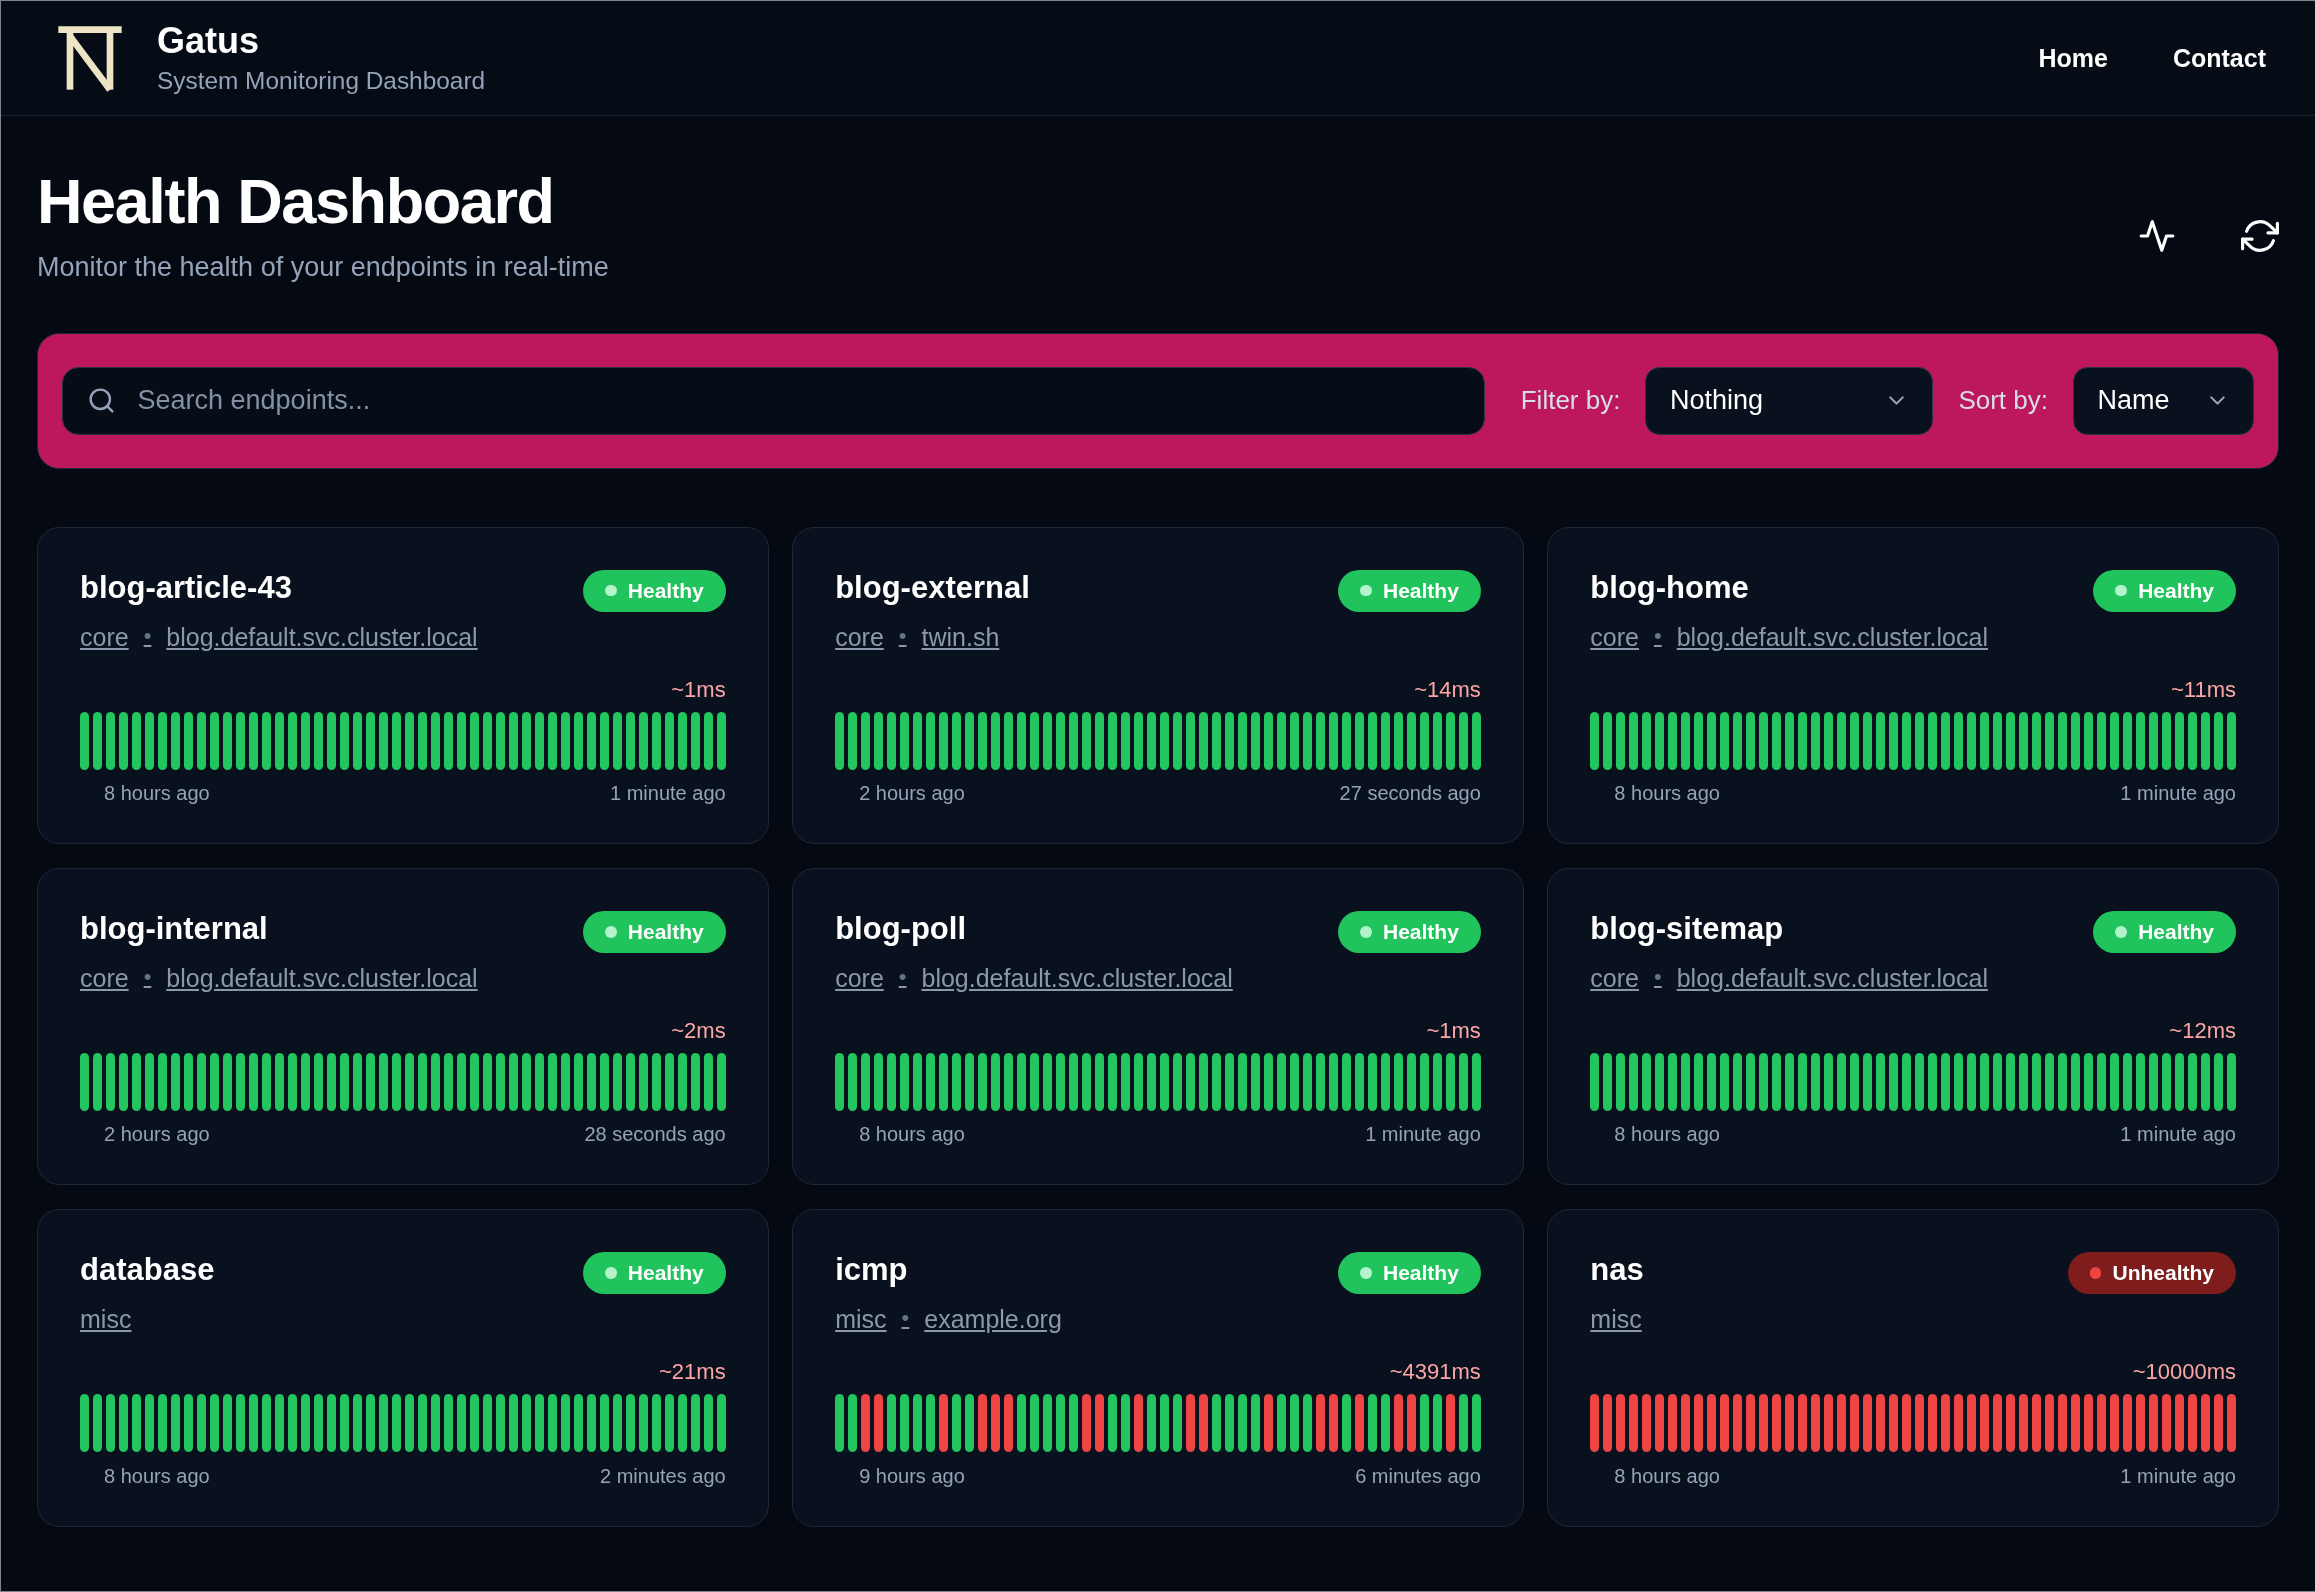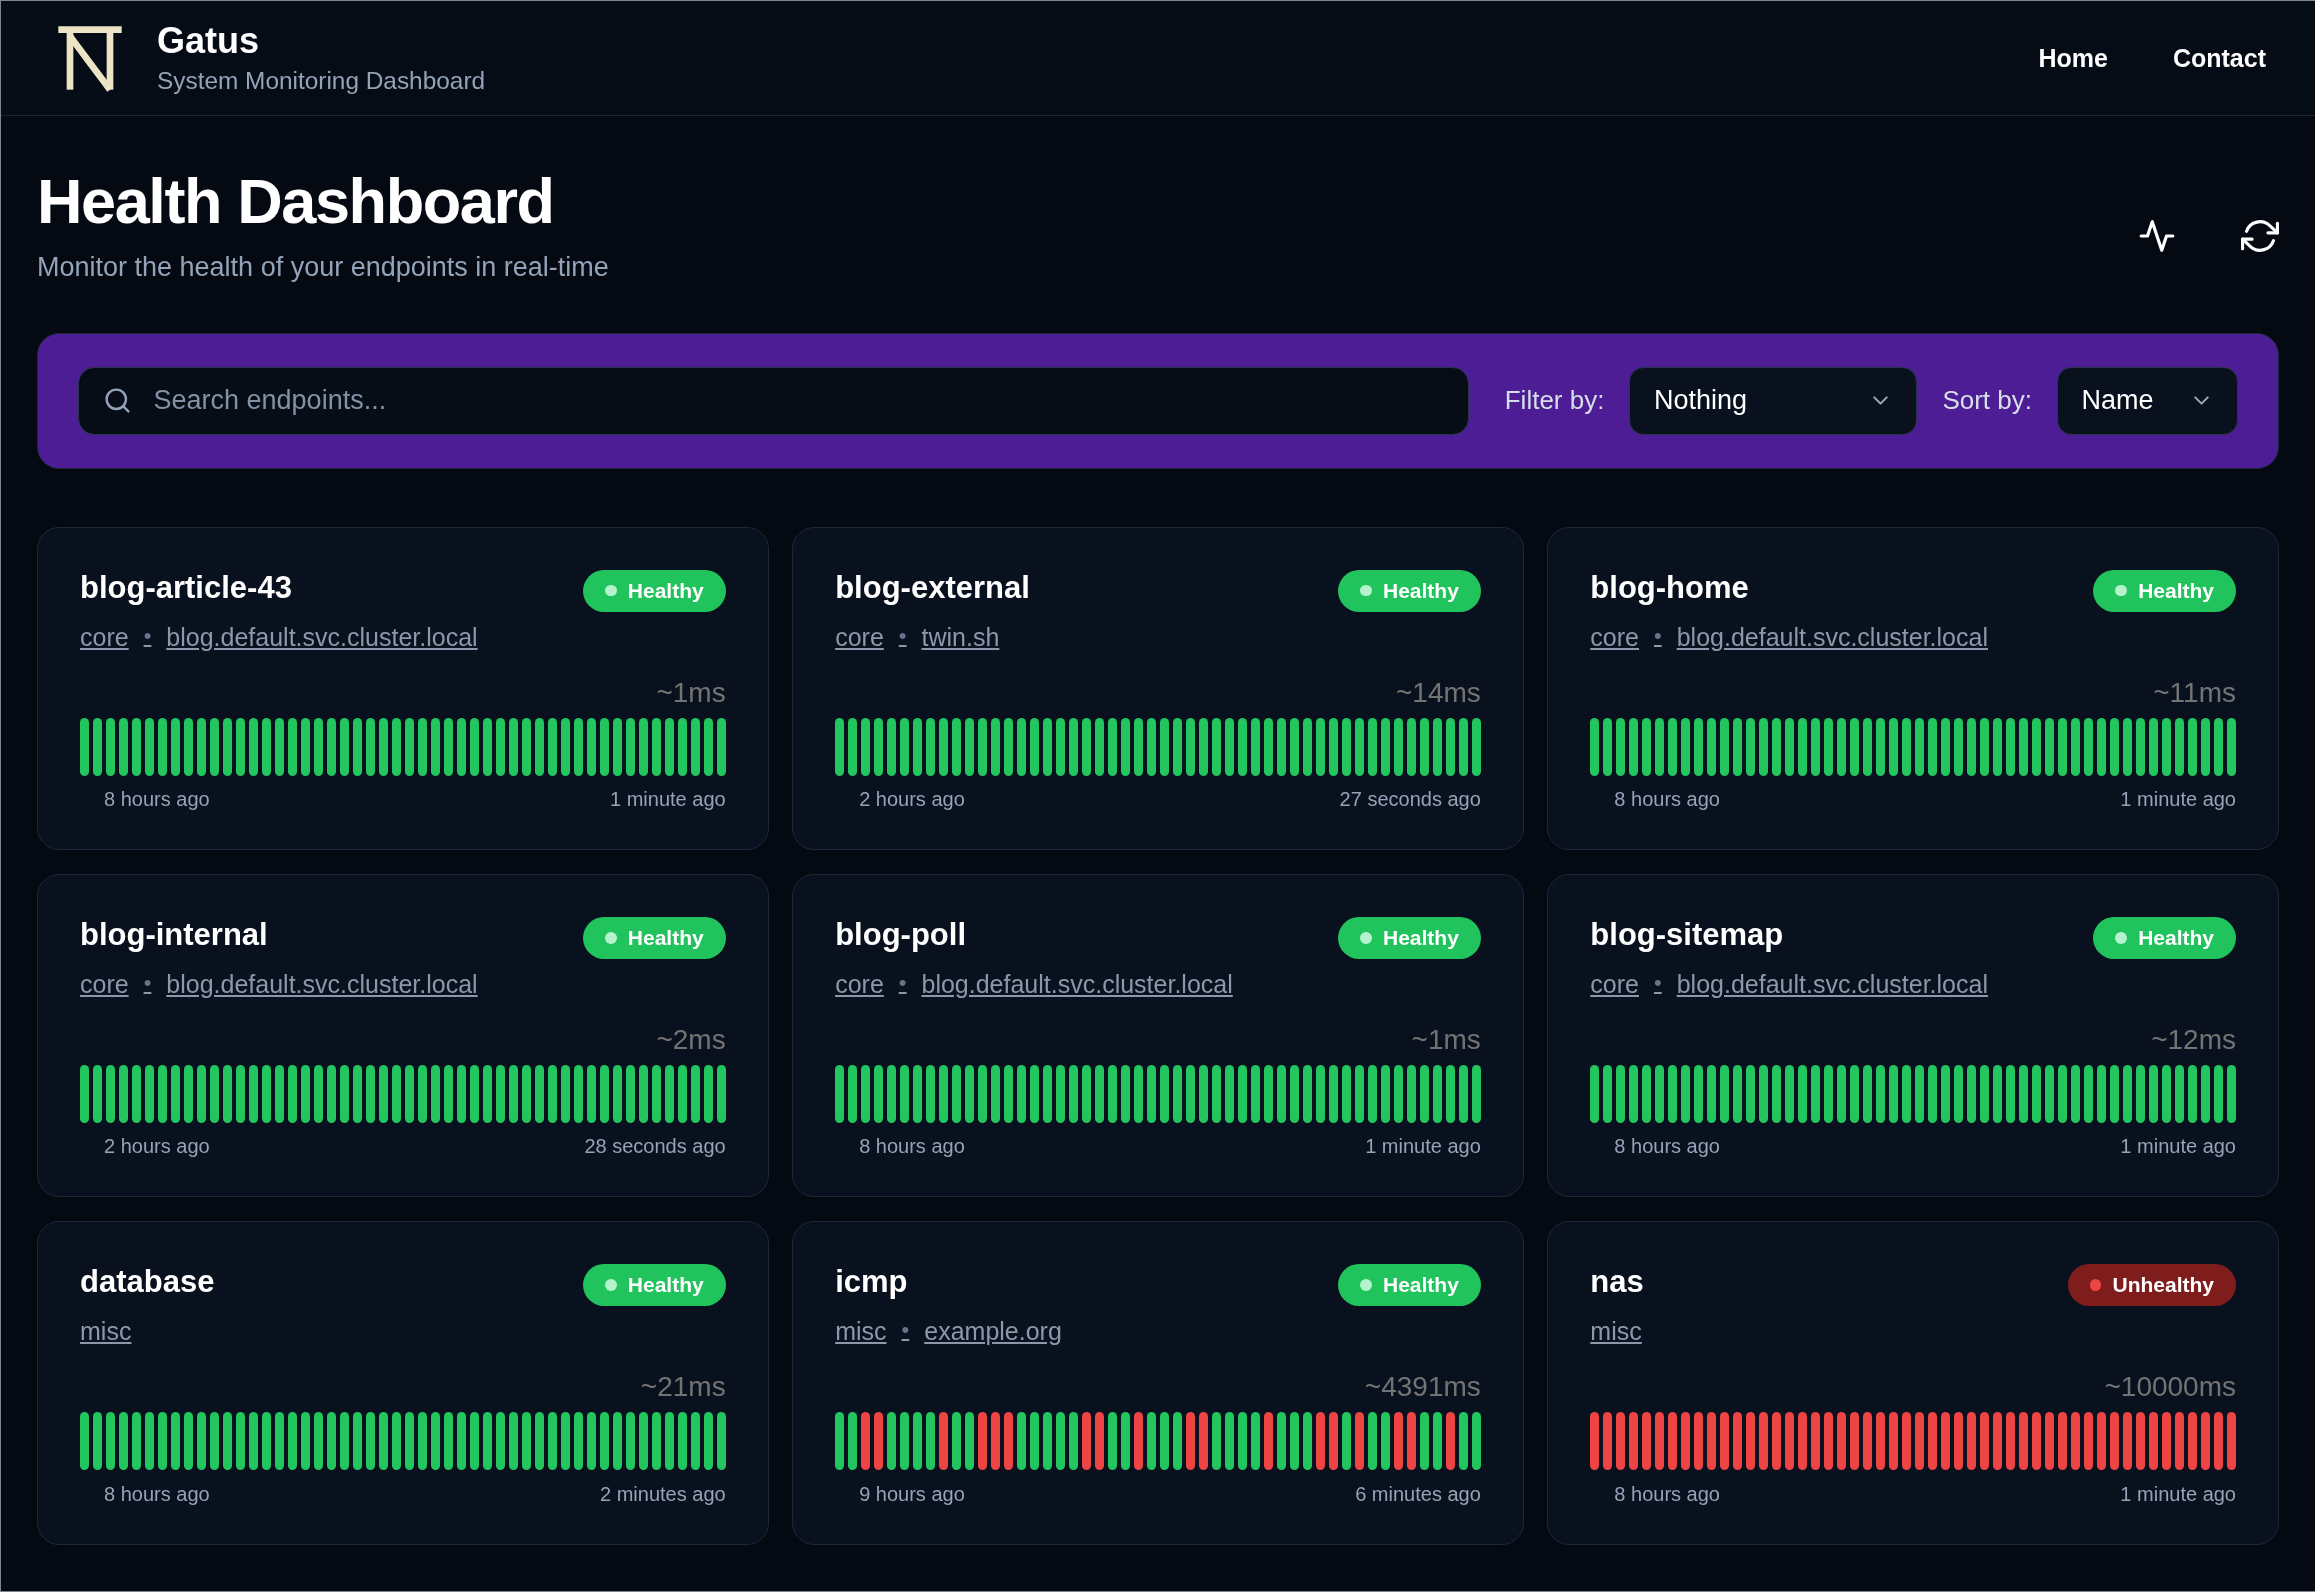--- a/index.html
+++ b/index.html
@@ -34,24 +34,24 @@
   .page-head { display: flex; justify-content: space-between; align-items: center; margin-top: 49px; }
   h1 { margin: 0; font-size: 63px; font-weight: 800; letter-spacing: -1.4px; }
   .page-sub { margin: 14.5px 0 0; font-size: 27px; color: #94a3b8; }
   .page-icons { display: flex; align-items: center; gap: 65px; margin-top: 23.5px; }
   .icon-btn { background: none; border: none; padding: 0; color: #ffffff; cursor: pointer; }
   .icon-btn svg { width: 38px; height: 38px; display: block; }
 
   
   .toolbar {
     margin-top: 50px;
-    background: #4c1d95;
+    background: #be185d;
     border: 0.9px solid #1d2839;
     border-radius: 22px;
-    padding: 33px 40px;
+    padding: 33px 24px;
     display: flex; align-items: center; gap: 36px;
   }
   .search-box {
     flex: 1;
     display: flex; align-items: center; gap: 20px;
     height: 68px;
     background: #070d16;
     border: 0.9px solid #2a3648;
     border-radius: 16.3px;
     padding: 0 23.5px;
@@ -102,21 +102,21 @@
   }
   .badge .dot { width: 11.8px; height: 11.8px; border-radius: 50%; }
   .badge.healthy { background: var(--badge-ok, #21c35d); }
   .badge.healthy .dot { background: #b5f3cd; }
   .badge.unhealthy { background: var(--badge-fail, #7f1d1d); }
   .badge.unhealthy .dot { background: #ef4444; }
 
   .card-sub { display: flex; align-items: flex-start; gap: 15px; margin-top: 11px; font-size: 25px; color: #8b98ab; text-decoration: underline; }
   .card-sub .sep { color: #64748b; font-size: 22px; }
 
-  .latency { text-align: right; font-size: 28px; color: #737373; margin-top: 25px; }
+  .latency { text-align: right; font-size: 22px; color: #fca5a5; margin-top: 25px; }
   .bars { display: flex; gap: 4.5px; height: 58px; margin-top: 9px; align-items: stretch; }
   .bar { flex: 1; border-radius: 5.4px; }
   .bar.ok { background: var(--bar-ok, #22c55e); }
   .bar.ko { background: var(--bar-fail, #ef4444); }
   .times { display: flex; justify-content: space-between; margin-top: 12.7px; font-size: 20px; color: #94a3b8; margin-left: 24px; }
 </style>
 </head>
 <body>
 
 <header class="app-header">

